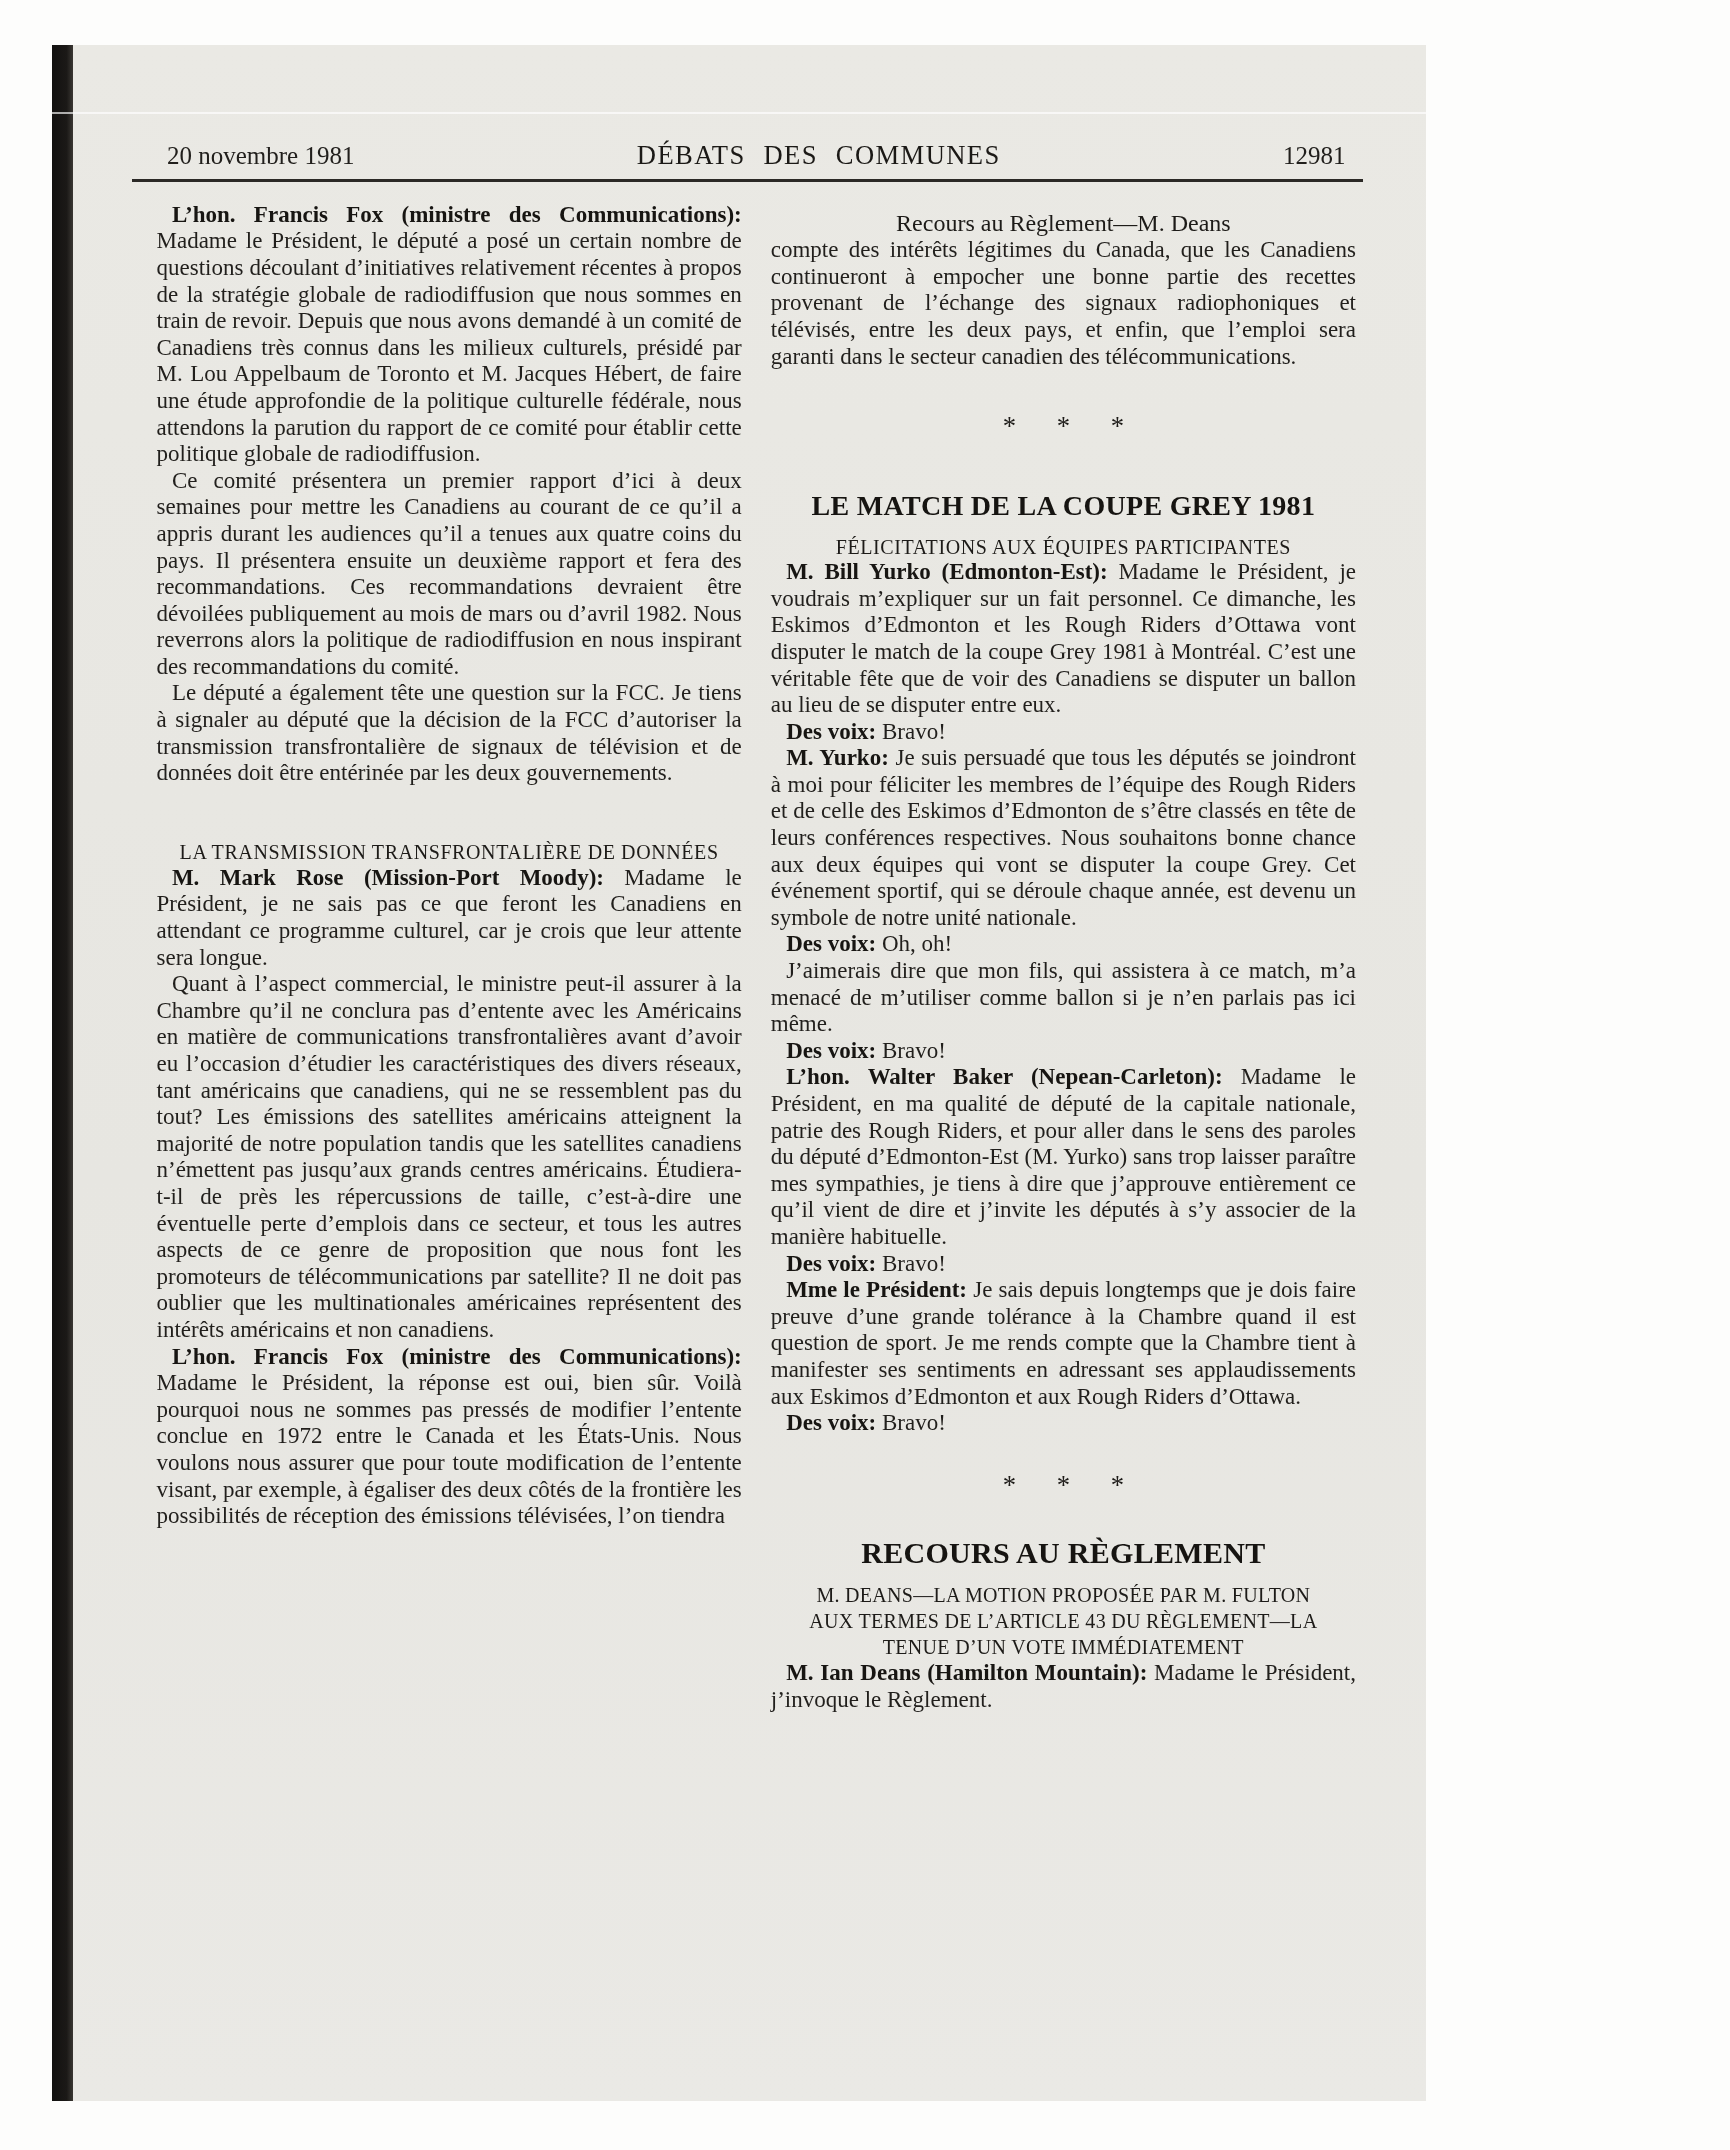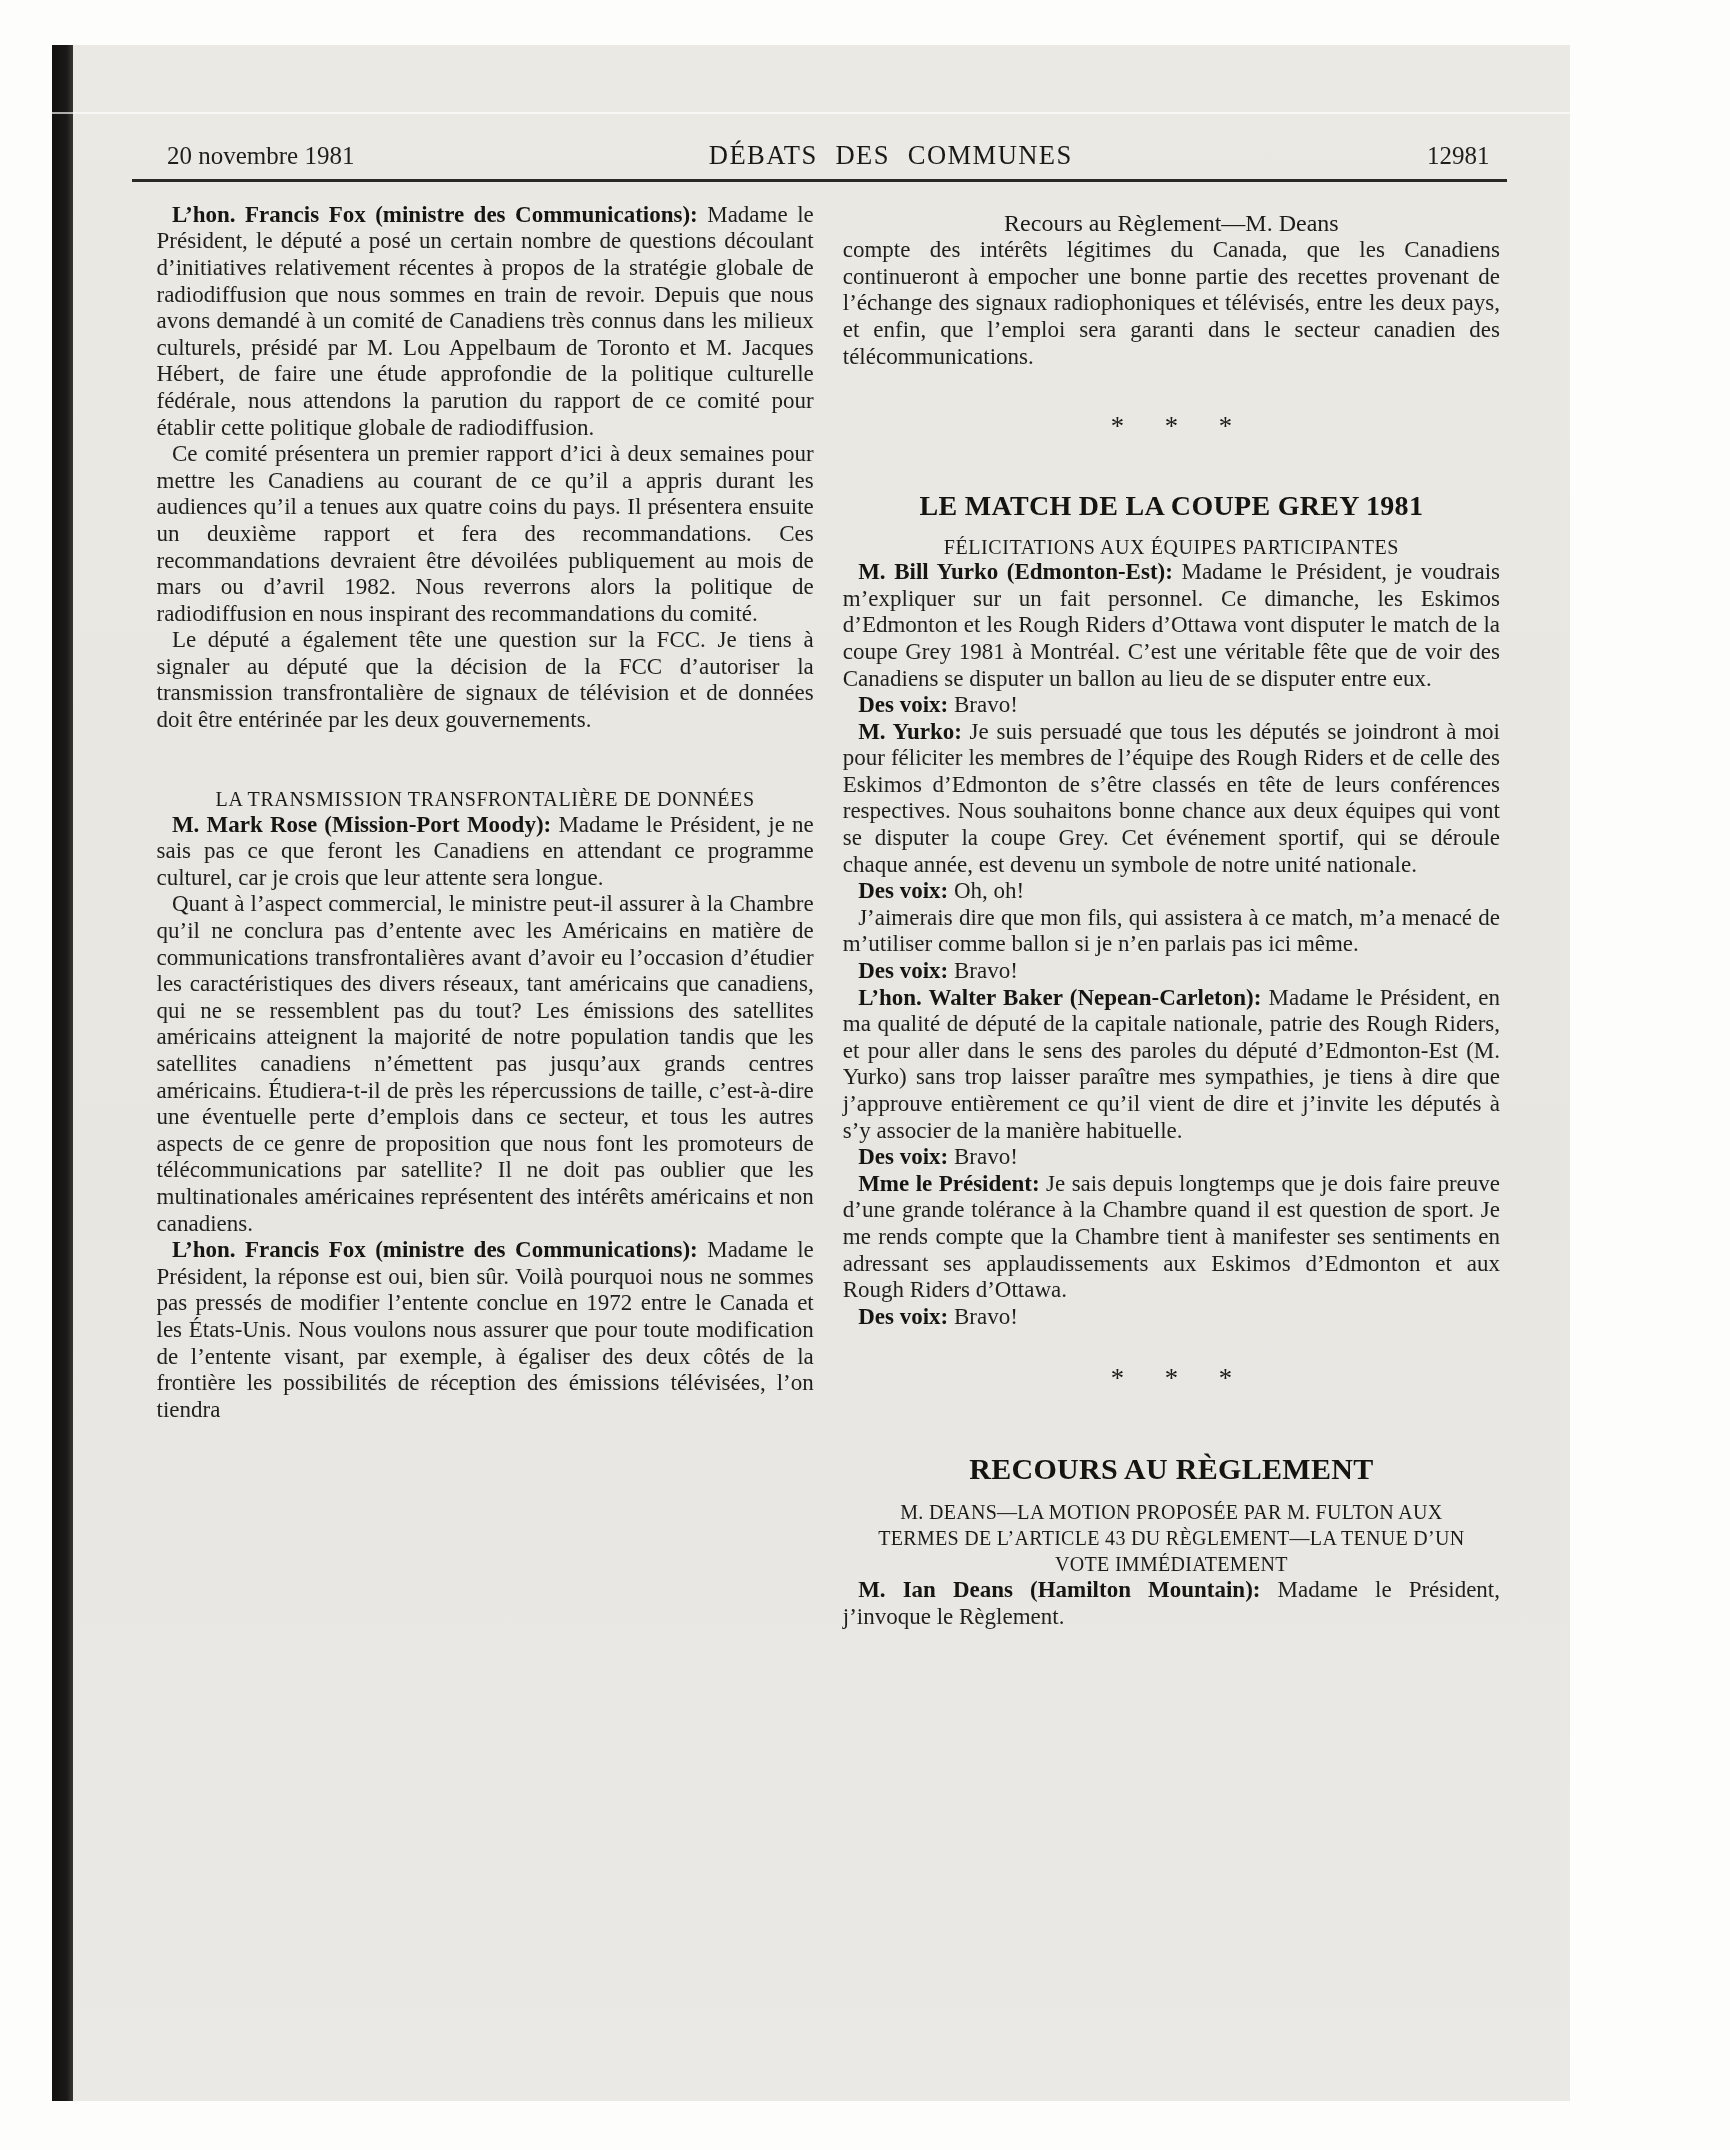--- a/index.html
+++ b/index.html
@@ -5,21 +5,21 @@
   html,body{margin:0;padding:0;}
   body{
     width:1730px;height:2151px;
     background:#fdfdfc;
     font-family:"Liberation Serif","DejaVu Serif",serif;
     position:relative;
     -webkit-font-smoothing:antialiased;
   }
   .paper{
     position:absolute;left:52px;top:45px;
-    width:1518px;height:2056px;
+    width:1374px;height:2056px;
     background:linear-gradient(180deg,#eae9e4 0%,#e7e6e1 55%,#eae9e5 100%);
     color:#211f1c;
     overflow:hidden;
   }
   .binding-strip{
     position:absolute;left:0;top:0;bottom:0;width:21px;
     background:linear-gradient(90deg,#121110 0%,#1b1917 70%,#3a3733 100%);
   }
   .scan-streak{
     position:absolute;left:0;right:0;top:67px;height:2.1px;
@@ -99,21 +99,21 @@
   .rc-p4{margin-top:25px;}
   .rc-p5{margin-top:41px;}
   .rc-p6{margin-top:22.4px;}
   .rc-p7{margin-top:21px;}
   .rc-p8{margin-top:25px;}
   .rc-p9{margin-top:21px;}
   .rc-p10{margin-top:18px;}
   .rc-p11{margin-top:42px;}
   .stars2{margin-top:34px;}
   .heading2{
-    margin-top:60px;text-align:center;
+    margin-top:37px;text-align:center;
     font-size:30px;font-weight:bold;letter-spacing:0.3px;color:#161411;
   }
   .subheading2{
     margin:12.6px auto 0 auto;max-width:92%;text-align:center;
     font-size:20px;line-height:26px;letter-spacing:0.3px;color:#1d1b18;
   }
   .rc-p12{margin-top:21px;}
 </style>
 </head>
 <body>

